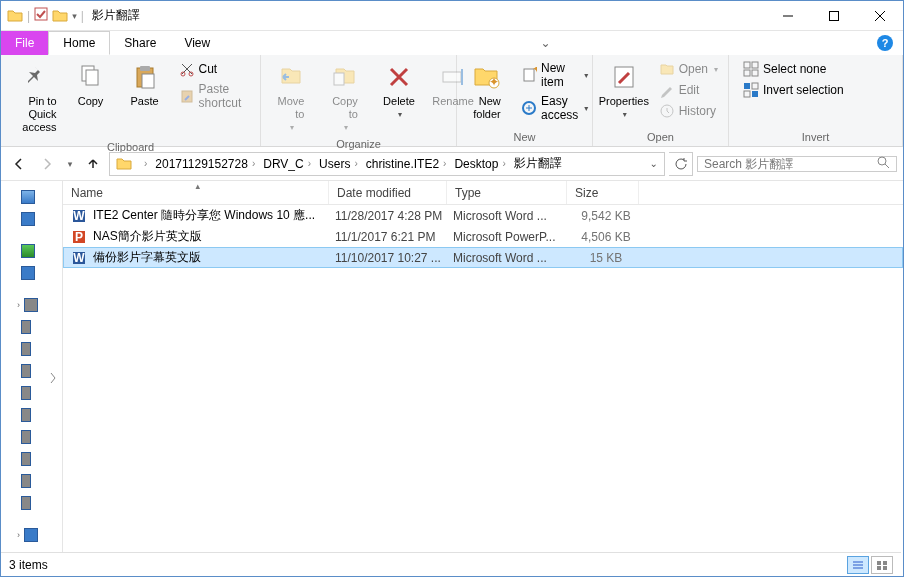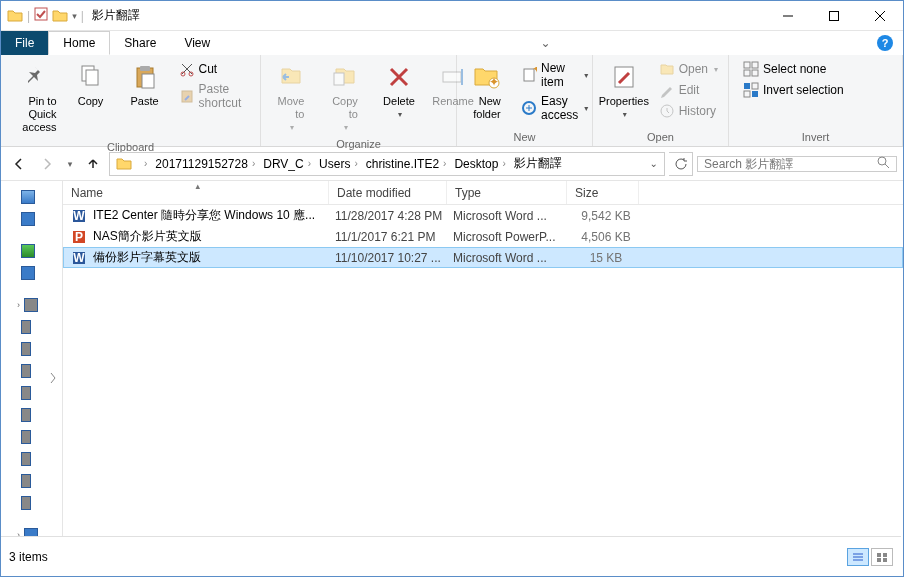--- a/index.html
+++ b/index.html
@@ -5,21 +5,21 @@
 *{box-sizing:border-box;margin:0;padding:0;font-family:"Segoe UI","Microsoft JhengHei",sans-serif;font-size:12px}
 body{background:#fff;width:904px;height:577px;overflow:hidden;position:relative;border:1px solid #5a8dc8}
 .titlebar{height:30px;display:flex;align-items:center;background:#fff;border-bottom:1px solid #e5e5e5}
 .titlebar .qat{display:flex;align-items:center;padding-left:6px;gap:4px}
 .folder-ico{width:16px;height:16px;display:inline-block}
 .titlebar .title{margin-left:8px;font-size:12px}
 .winbtns{margin-left:auto;display:flex}
 .winbtn{width:46px;height:30px;display:flex;align-items:center;justify-content:center}
 .tabs{height:24px;display:flex;align-items:stretch;background:#fff;position:relative}
 .tab{padding:0 14px;display:flex;align-items:center;font-size:12px;cursor:default}
-.tab.file{background:#0c4a6e;color:#fff}
+.tab.file{background:#d946ef;color:#fff}
 .tab.active{border:1px solid #d0d0d0;border-bottom:1px solid #fff;background:#fff}
 .help{margin-left:auto;padding:0 10px;display:flex;align-items:center}
 .help-circle{width:16px;height:16px;border-radius:50%;background:#1e88e5;color:#fff;display:flex;align-items:center;justify-content:center;font-size:11px;font-weight:bold}
 .ribbon{height:92px;background:#f5f6f7;border-bottom:1px solid #d8d8d8;display:flex}
 .group{border-right:1px solid #e0e0e0;display:flex;flex-direction:column;justify-content:space-between;padding:2px 4px 0}
 .group-body{display:flex;align-items:flex-start;gap:2px;flex:1}
 .group-label{text-align:center;font-size:11px;color:#666;padding:2px 0 3px}
 .bigbtn{display:flex;flex-direction:column;align-items:center;justify-content:flex-start;padding:4px 6px;min-width:52px;gap:2px}
 .bigbtn.disabled{opacity:.45}
 .bigbtn .ico{width:32px;height:32px;display:flex;align-items:center;justify-content:center}
@@ -55,21 +55,21 @@
 .col.size{width:72px}
 .rows{flex:1}
 .row{height:21px;display:flex;align-items:center;padding-left:8px}
 .row.selected{background:#cde8ff;border:1px solid #8cc9f2;padding-left:7px}
 .row .ic{width:16px;height:16px;margin-right:6px;display:flex;align-items:center;justify-content:center}
 .cell{overflow:hidden;white-space:nowrap;text-overflow:ellipsis}
 .cell.name{width:242px}
 .cell.date{width:118px;color:#444}
 .cell.type{width:120px;color:#444}
 .cell.size{width:66px;text-align:center;color:#737373}
-.status{position:absolute;bottom:0;left:0;right:2px;height:40px;border-top:1px solid #e0e0e0;display:flex;align-items:center;padding:0 8px;font-size:11px;background:#fff}
+.status{position:absolute;bottom:0;left:0;right:2px;height:24px;border-top:1px solid #e0e0e0;display:flex;align-items:center;padding:0 8px;font-size:11px;background:#fff}
 .status .viewbtns{margin-left:auto;display:flex;gap:2px}
 .viewbtn{width:22px;height:18px;border:1px solid #bbb;display:flex;align-items:center;justify-content:center}
 .viewbtn.active{background:#cde8ff;border-color:#5aa3e0}
 </style>
 </head>
 <body>
 
 <div class="titlebar">
   <div class="qat">
     <span class="folder-ico"><svg width="16" height="16">

